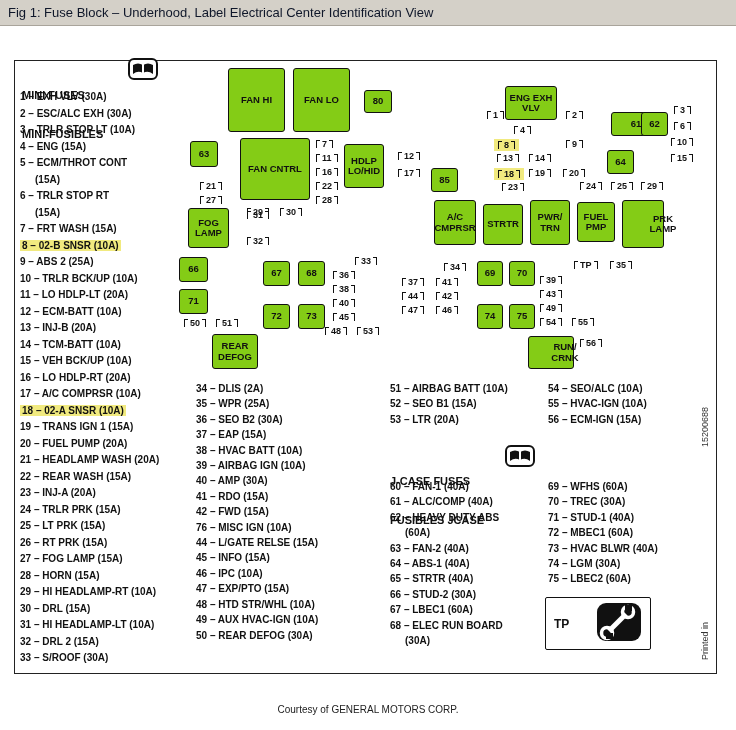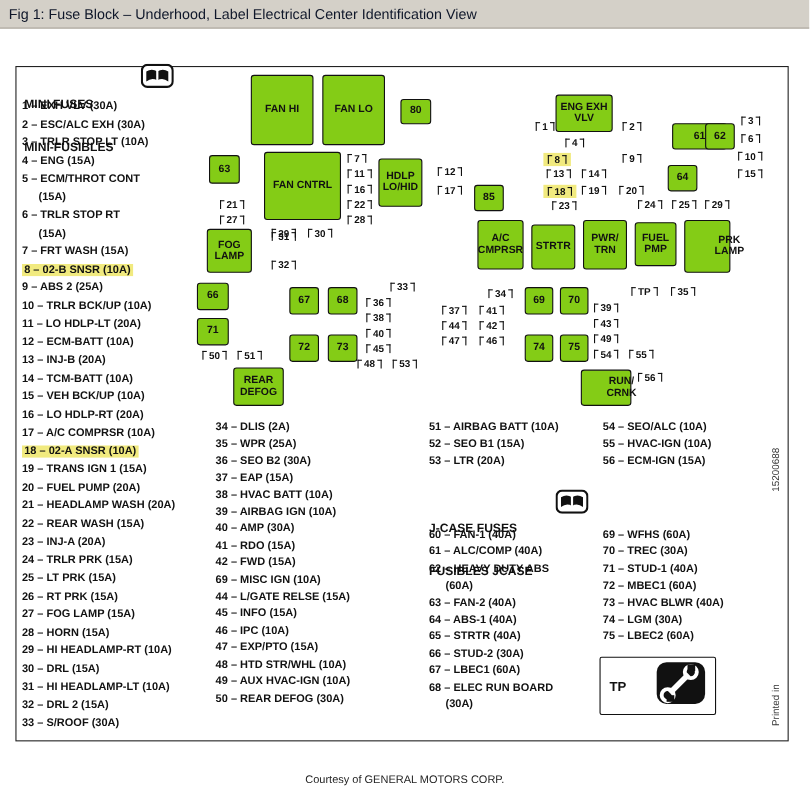--- a/index.html
+++ b/index.html
@@ -193,21 +193,21 @@
       <div>
         <div><span>40 – AMP (30A)</span></div>
       </div>
       <div>
         <div><span>41 – RDO (15A)</span></div>
       </div>
       <div>
         <div><span>42 – FWD (15A)</span></div>
       </div>
       <div>
-        <div><span>69 – MISC IGN (10A)</span></div>
+        <div><span>76 – MISC IGN (10A)</span></div>
       </div>
       <div>
         <div><span>44 – L/GATE RELSE (15A)</span></div>
       </div>
       <div>
         <div><span>45 – INFO (15A)</span></div>
       </div>
       <div>
         <div><span>46 – IPC (10A)</span></div>
       </div>

